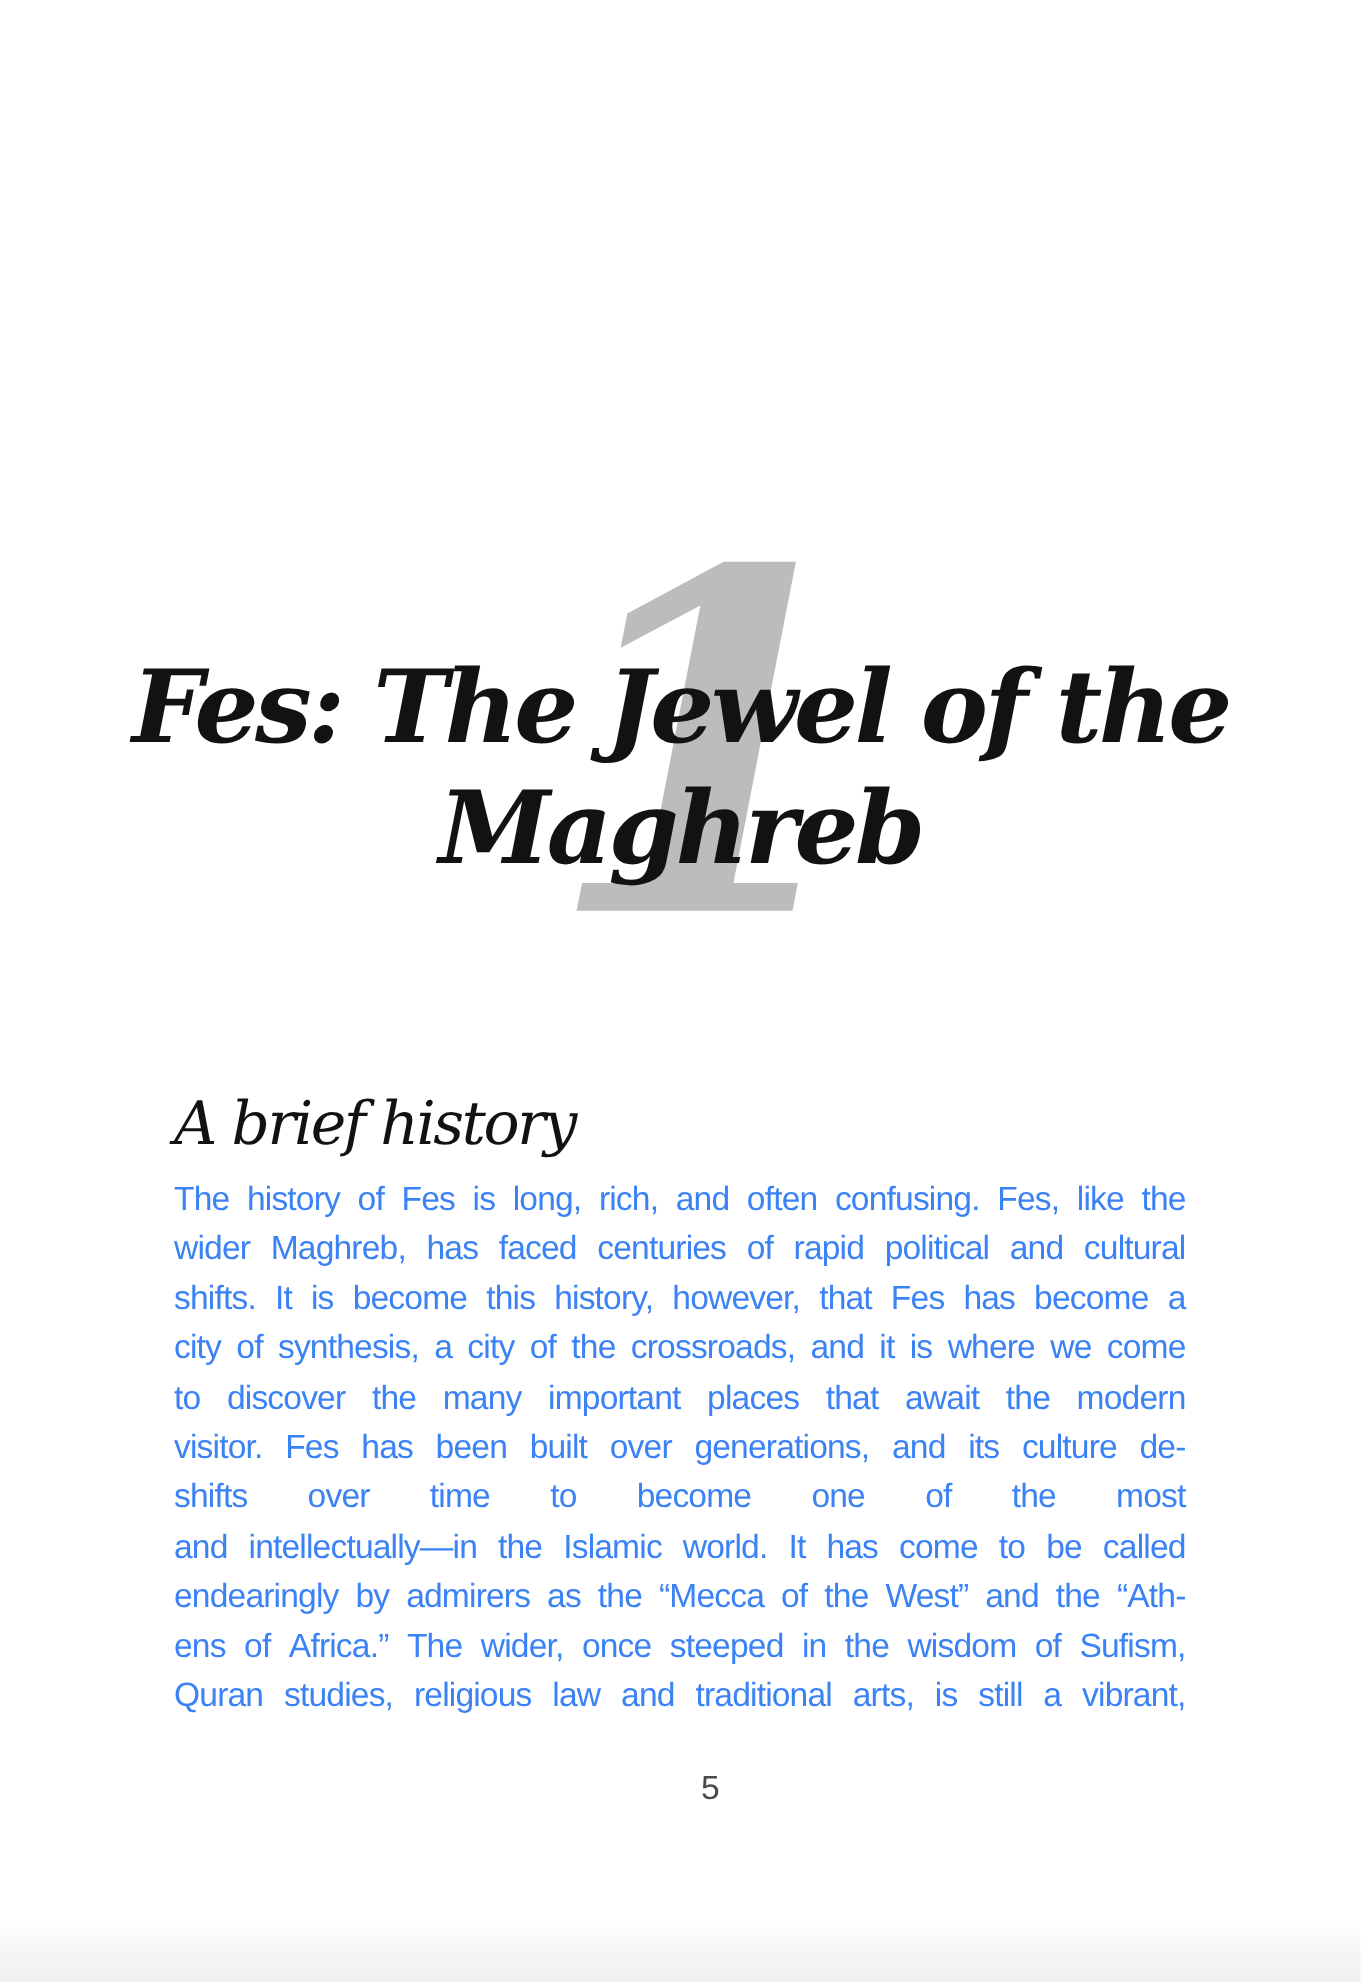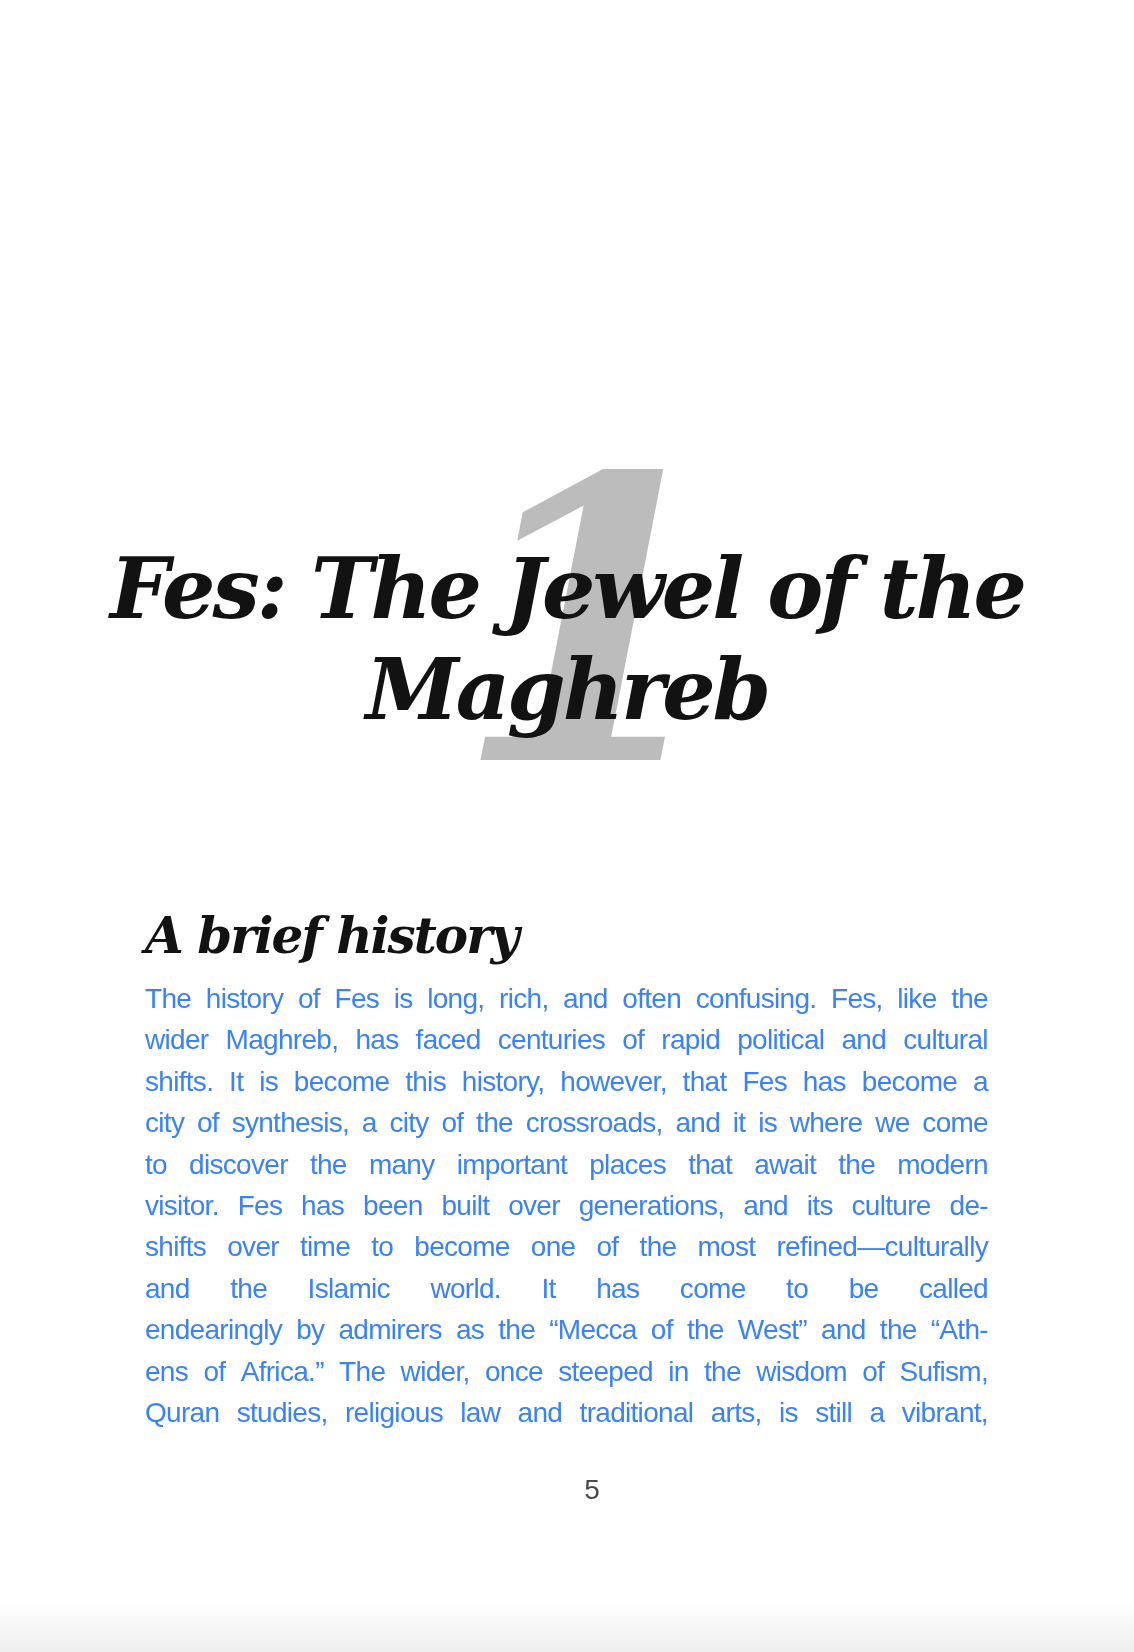--- a/index.html
+++ b/index.html
@@ -47,21 +47,21 @@
     letter-spacing: -3px;
     z-index: 2;
   }
 
   .section-heading {
     position: absolute;
     left: 145px;
     top: 903px;
     font-family: "DejaVu Serif", serif;
     font-style: italic;
-    font-weight: 700;
+    font-weight: 400;
     font-size: 50px;
     line-height: 66px;
     color: #121212;
     letter-spacing: -2px;
   }
 
   .body-paragraph {
     position: absolute;
     left: 145px;
     top: 978px;
@@ -203,24 +203,24 @@
       <div class="body-line">
         <span>shifts</span>
         <span>over</span>
         <span>time</span>
         <span>to</span>
         <span>become</span>
         <span>one</span>
         <span>of</span>
         <span>the</span>
         <span>most</span>
-        <span>refined—culturally</span>
-      </div>
-      <div class="body-line">
-        <span>and</span>
+      </div>
+      <div class="body-line">
+        <span>and</span>
+        <span>intellectually—in</span>
         <span>the</span>
         <span>Islamic</span>
         <span>world.</span>
         <span>It</span>
         <span>has</span>
         <span>come</span>
         <span>to</span>
         <span>be</span>
         <span>called</span>
       </div>

